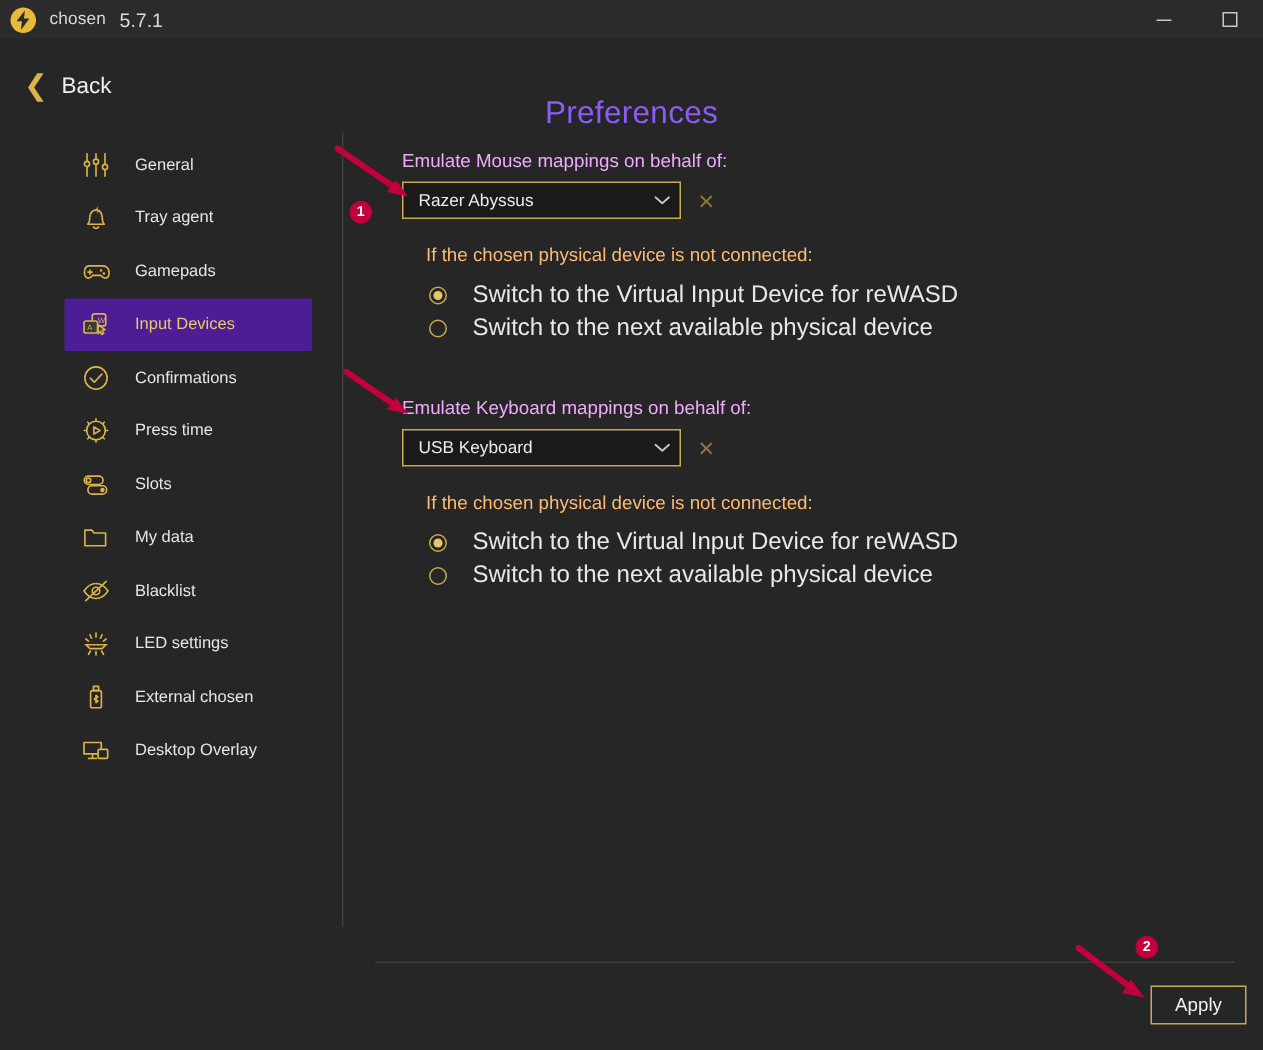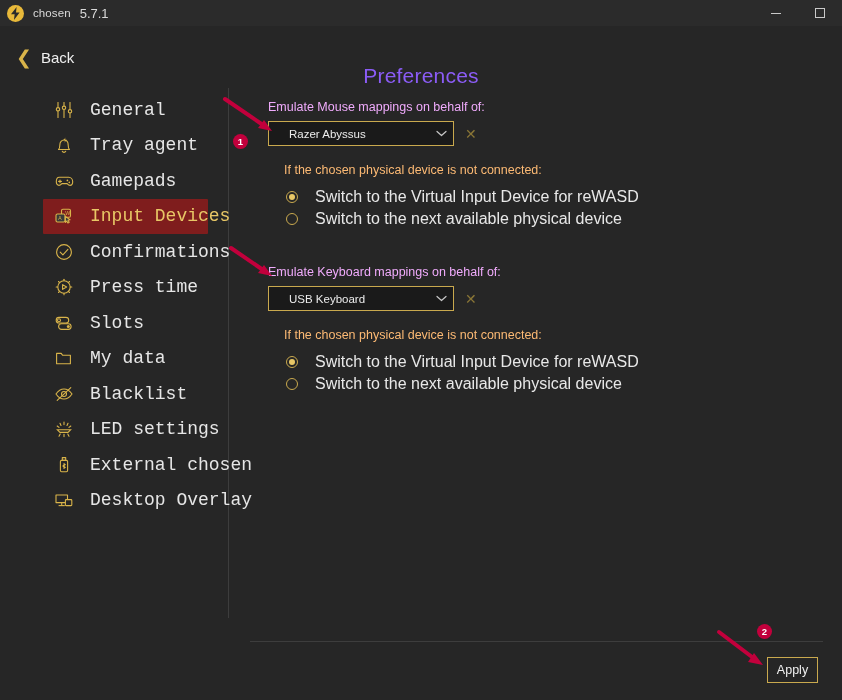--- a/index.html
+++ b/index.html
@@ -88,26 +88,25 @@
   }
   .nav-item .nav-ico {
     width: 26px; height: 26px;
     flex: none;
     display: flex; align-items: center; justify-content: center;
     color: #d9b44a;
   }
   .nav-item .nav-ico svg { display: block; overflow: visible; }
   .nav-label {
     margin-left: 13px;
-    font-size: 18px;
+    font-size: 11px;
     color: #e6e6e6;
     white-space: nowrap;
-    font-family: Liberation Mono, monospace;
-  }
-  .nav-item.selected { background: #7f1d1d; }
+  }
+  .nav-item.selected { background: #4c1d95; }
   .nav-item.selected .nav-label { color: #e8c766; }
 
   
   #v-divider {
     position: absolute;
     left: 228px; top: 88px;
     width: 1px; height: 530px;
     background: #3d3d3d;
   }
   #h-divider {
@@ -127,21 +126,21 @@
   }
 
   .dd-row { display: flex; align-items: center; }
   .dropdown {
     width: 186px;
     height: 25px;
     background: #1a1a1a;
     border: 1.5px solid #c9a94e;
     display: flex;
     align-items: center;
-    padding: 0 6px 0 20px;
+    padding: 0 6px 0 10px;
     position: relative;
   }
   .dd-value {
     font-size: 11.5px;
     color: #ebebeb;
     flex: 1;
     white-space: nowrap;
     overflow: hidden;
   }
   .dd-caret { color: #c8c8c8; display: flex; align-items: center; }
@@ -175,21 +174,21 @@
     background: #e8c766;
   }
   .radio-label { margin-left: 17px; font-size: 16px; color: #e8e8e8; white-space: nowrap; }
 
   #keyboard-section { margin-top: 35px; }
 
   
   #apply-button {
     position: absolute;
     left: 767px; top: 657px;
-    width: 51px; height: 26px;
+    width: 64px; height: 26px;
     border: 1.5px solid #c9a94e;
     background: transparent;
     color: #f0f0f0;
     font-size: 12.5px;
     font-family: "Liberation Sans", sans-serif;
     display: flex; align-items: center; justify-content: center;
   }
 
   
   .anno-arrow { position: absolute; pointer-events: none; }

